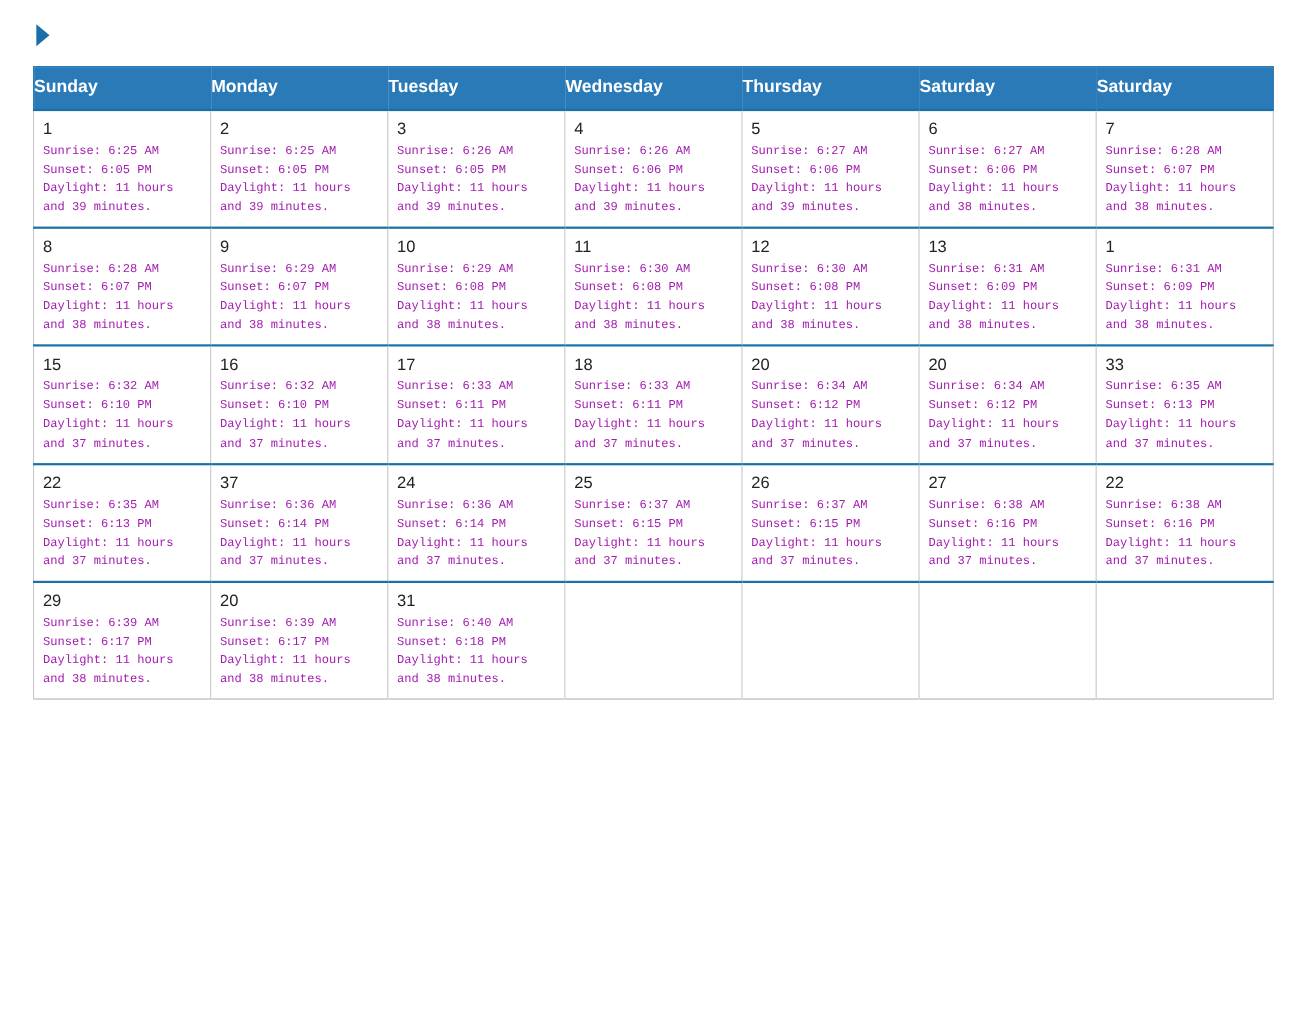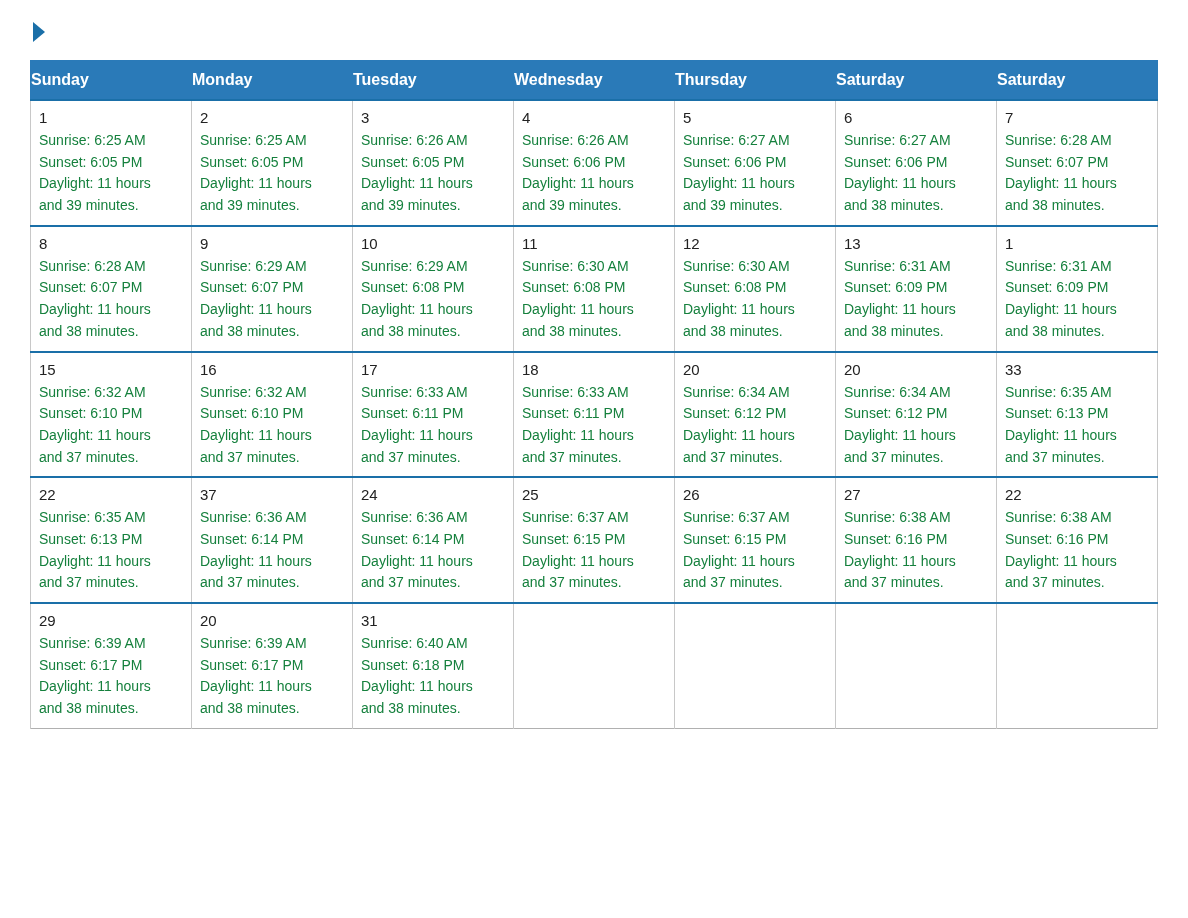--- a/index.html
+++ b/index.html
@@ -84,23 +84,24 @@
       min-height: 100px;
     }
     .day-num {
       font-size: 15px;
       font-weight: normal;
       color: #222;
       display: block;
       margin-bottom: 4px;
     }
     .day-info {
-      font-size: 14px;
+      font-size: 11px;
       line-height: 1.55;
-      color: #15803d;
+      color: #a21caf;
+      font-family: Liberation Mono, monospace;
     }
     .empty-cell {
       background: #fff;
     }
     tr td {
       border-top: 2px solid #2a7ab8;
     }
     tr td + td {
       border-top: 2px solid #2a7ab8;
     }

